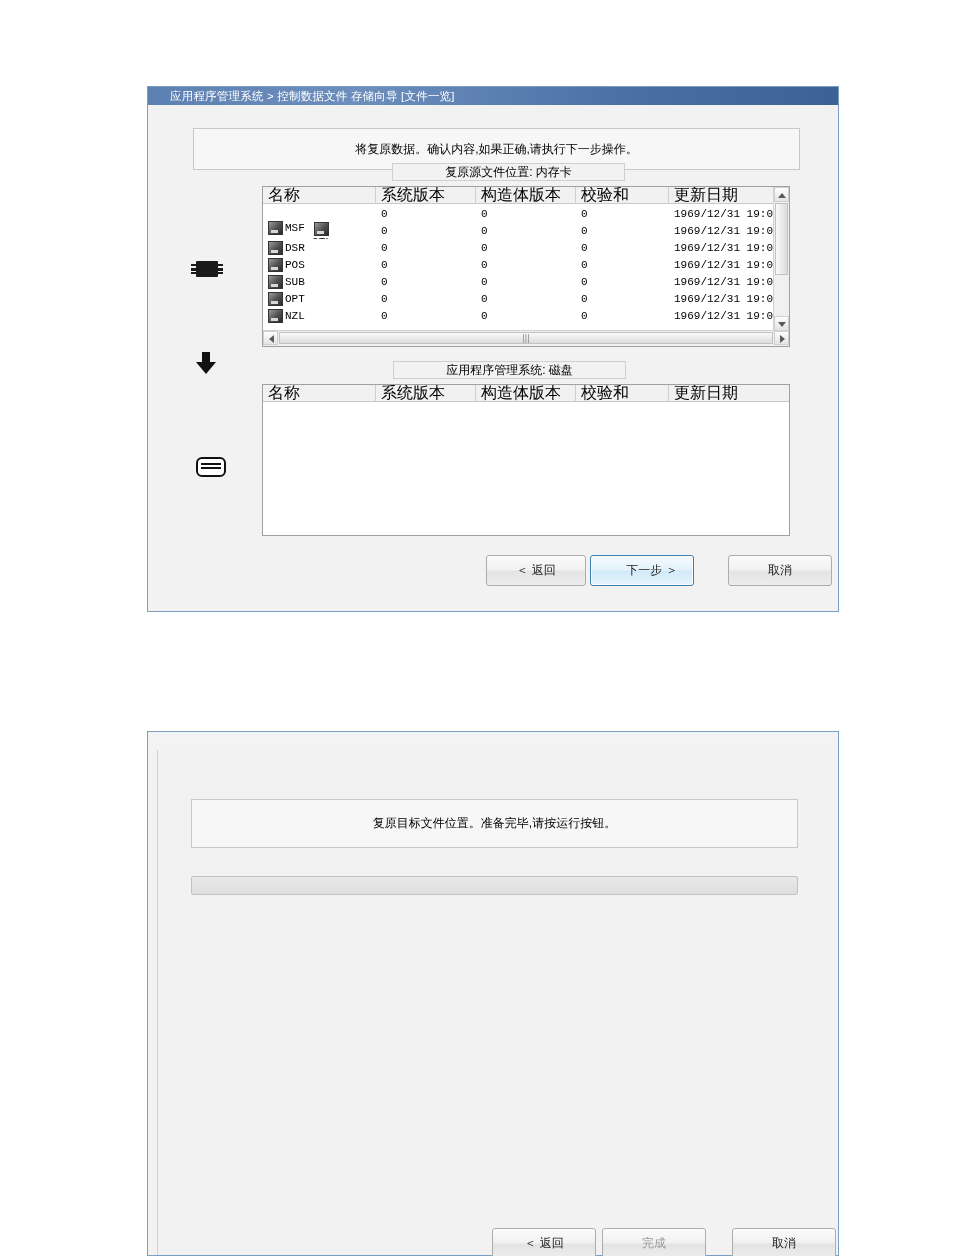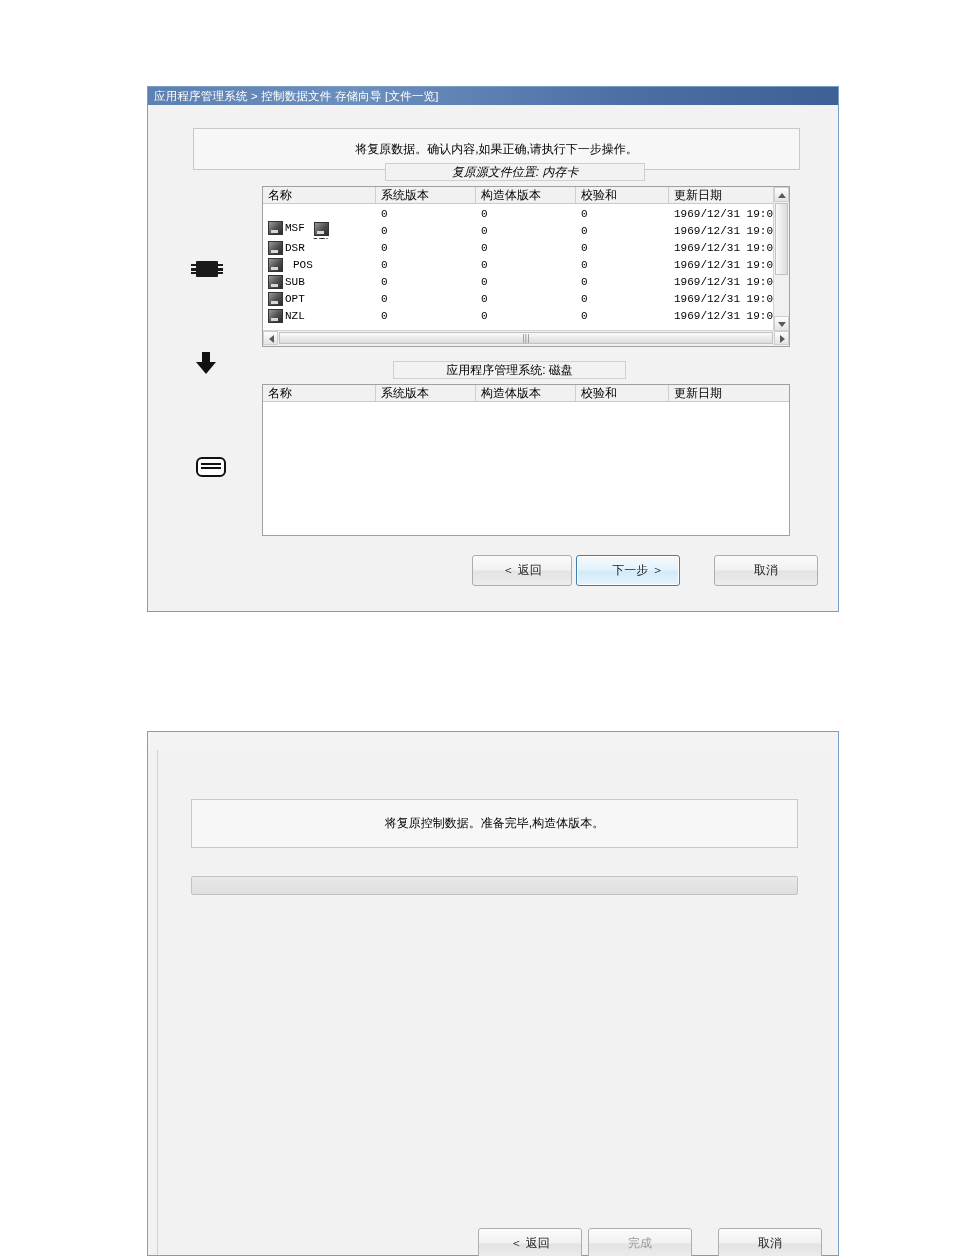--- a/index.html
+++ b/index.html
@@ -32,21 +32,21 @@
     border: 1px solid #7b9ec4;
     background: #f3f3f3;
   }
   .titlebar {
     height: 18px;
     background: linear-gradient(to bottom, #5b7fb0 0%, #4f74a8 40%, #3e6396 100%);
     color: #ffffff;
     font-size: 11.5px;
     display: flex;
     align-items: center;
-    padding-left: 6px;
+    padding-left: 22px;
     box-sizing: border-box;
     letter-spacing: 0.2px;
   }
   #window-one .titlebar {
     background: linear-gradient(to right, #5c80b2 0%, #6d8fbd 30%, #4a6fa5 70%, #3d6194 100%);
   }
   .win-body {
     position: absolute;
     left: 0; right: 0;
     top: 18px; bottom: 0;
@@ -157,21 +157,21 @@
   }
   .lp-head {
     display: flex;
     height: 17px;
     background: #f1f1f1;
     border-bottom: 1px solid #c9c9c9;
     box-sizing: border-box;
   }
   .lp-head .th {
     border-right: 1px solid #cfcfcf;
-    font-size: 12px;
+    font-size: 16px;
     padding-left: 5px;
     box-sizing: border-box;
     display: flex;
     align-items: center;
     font-family: "Liberation Serif", serif;
   }
   .lp-row {
     display: flex;
     height: 17px;
     align-items: center;
@@ -288,20 +288,21 @@
     background: linear-gradient(to bottom, #fbfbfb 0%, #f1f1f1 48%, #e3e3e3 52%, #ededed 100%);
     border: 1px solid #adadad;
     border-radius: 3px;
     box-sizing: border-box;
     display: flex;
     align-items: center;
     justify-content: center;
     font-size: 12px;
     color: #1b1b1b;
     font-family: "Liberation Sans", sans-serif;
+    margin-left: 14px;
   }
   .btn.focus {
     border: 1px solid #3c7fb1;
     box-shadow: inset 0 0 0 1px #ffffff;
     background: linear-gradient(to bottom,#f4fafd 0%, #e4f2fb 48%, #d2eafa 52%, #e6f4fd 100%);
     padding-left: 20px;
   }
   .btn.disabled { color: #9a9a9a; }
 
   
@@ -363,21 +364,21 @@
         <div class="disk">
             <div class="line"></div>
           </div>
       </div>
     </div>
 
     <div class="msg-bar" style="left:45px; top:23px; width:607px; height:42px;">
       <span>将复原数据。确认内容,如果正确,请执行下一步操作。</span>
     </div>
 
-    <div class="label-bar" style="left:237px; top:58px; width:260px; height:18px;font-style:italic;">
+    <div class="label-bar" style="left:244px; top:58px; width:233px; height:18px;">
       <span>复原源文件位置: 内存卡</span>
     </div>
 
     <div class="listpane" style="left:114px; top:81px; width:528px; height:161px;">
       <div class="lp-head" style="width:513px;">
         <div class="th" style="width:113px;">名称</div>
         <div class="th" style="width:100px;">系统版本</div>
         <div class="th" style="width:100px;">构造体版本</div>
         <div class="th" style="width:93px;">校验和</div>
         <div class="th" style="width:107px; border-right:none;">更新日期</div>
@@ -408,21 +409,21 @@
           <div class="td" style="width:113px;">
               <span class="file-ico"></span>
               <span>DSR</span>
             </div>
           <div class="td" style="width:100px;">0</div>
           <div class="td" style="width:100px;">0</div>
           <div class="td" style="width:93px;">0</div>
           <div class="td" style="width:107px;">1969/12/31 19:00</div>
         </div>
         <div class="lp-row">
-          <div class="td" style="width:113px;gap:8px;">
+          <div class="td" style="width:113px;">
               <span class="file-ico"></span>
               <span>POS</span>
             </div>
           <div class="td" style="width:100px;">0</div>
           <div class="td" style="width:100px;">0</div>
           <div class="td" style="width:93px;">0</div>
           <div class="td" style="width:107px;">1969/12/31 19:00</div>
         </div>
         <div class="lp-row">
           <div class="td" style="width:113px;">
@@ -502,21 +503,21 @@
     </div>
   </div>
 </div>
 
 <div class="win" id="window-two">
   <div class="win-body">
 
     <div class="vline" style="left:9px; top:0; bottom:0;"></div>
 
     <div class="msg-bar" style="left:43px; top:49px; width:607px; height:49px;">
-      <span>将复原控制数据。准备完毕,构造体版本。</span>
+      <span>复原目标文件位置。准备完毕,请按运行按钮。</span>
     </div>
 
     <div class="progress-track" style="left:43px; top:126px; width:607px; height:19px;">
       <div style="position:absolute; left:0; top:0; bottom:0; width:0%; background:#6bbd45;"></div>
     </div>
 
 
     <div class="btn" style="left:330px; top:478px; width:104px; height:31px;">
       <span>＜ 返回</span>
     </div>

